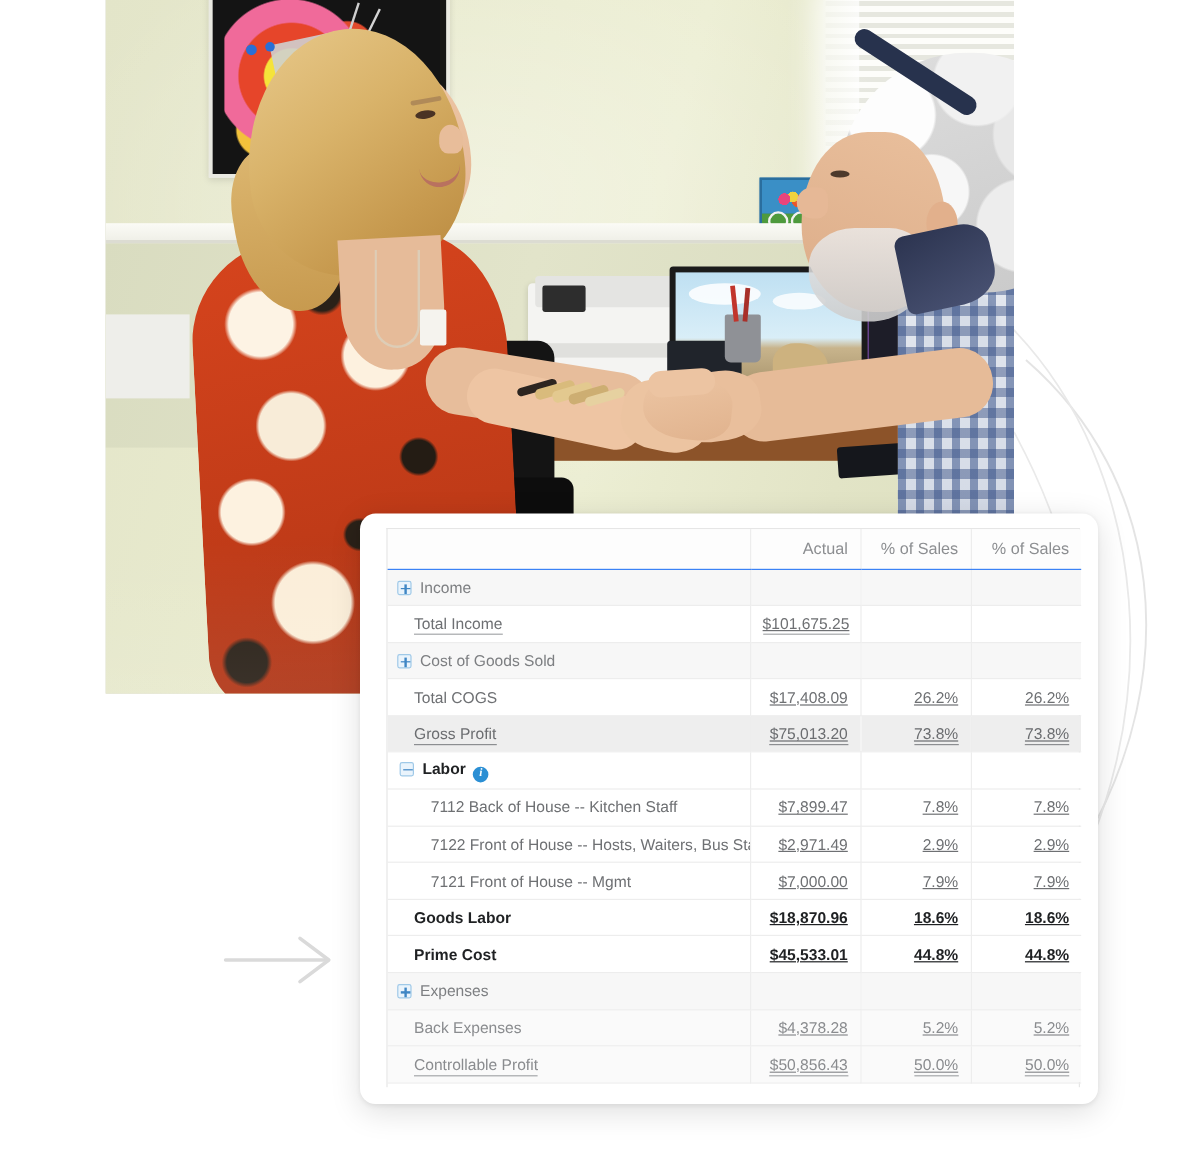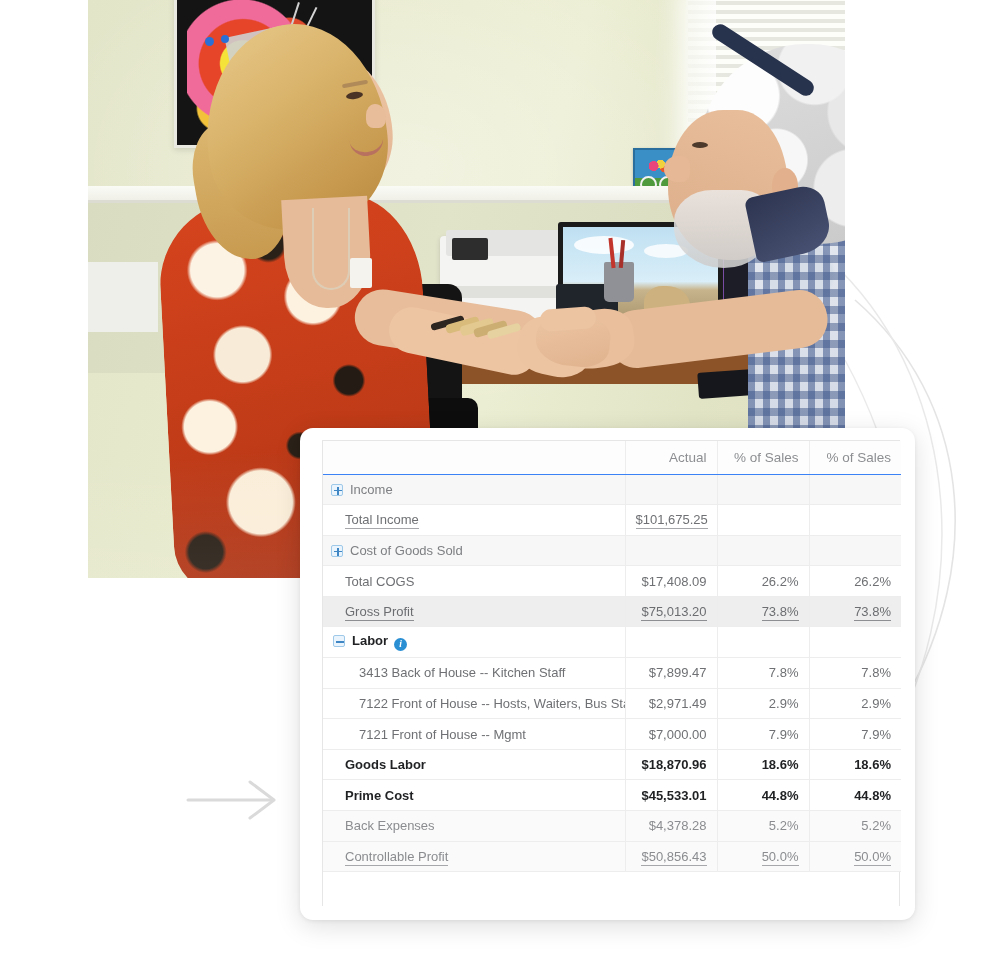--- a/index.html
+++ b/index.html
@@ -235,21 +235,21 @@
     border-bottom:1px solid #ededed;
     border-right:1px solid #ededed;
     vertical-align:middle;white-space:nowrap;overflow:hidden;
   }
   td:last-child,th:last-child{border-right:none;}
   thead th{
     font-weight:400;color:#8c8e91;font-size:13.5px;text-align:right;
     height:33px;background:#fdfdfd;border-bottom:1px solid #3b82f6;
   }
   thead th.h-blank{border-right:1px solid #ededed;}
-  td.num{text-align:right;}
+  td.num{text-align:right;text-decoration:underline;}
 
   tr.r-group td{background:#f7f7f7;color:#7d7f82;}
   tr.r-group td.lbl{padding-left:8px;}
   tr.r-plain td{background:#fff;}
   tr.r-shade td{background:#eeeeee;color:#6b6d70;}
   tr.r-bold td{background:#ffffff;color:#1f2123;font-weight:bold;}
   tr.r-light td{background:#fafafa;color:#8a8c8f;}
   tr.r-labor td{background:#ffffff;color:#1f2123;font-weight:bold;}
 
   .u{border-bottom:1px solid #a5a7aa;padding-bottom:1px;}
@@ -448,21 +448,21 @@
               <td class="num"><span class="u">73.8%</span></td>
               <td class="num"><span class="u">73.8%</span></td>
             </tr>
             <tr class="r-labor">
               <td class="lbl"><span class=""><span class="exp-box"></span><span>Labor</span><span class="info-ico">i</span></span></td>
               <td class="num"></td>
               <td class="num"></td>
               <td class="num"></td>
             </tr>
             <tr class="r-plain">
-              <td class="lbl"><span class="indent2"><span>3413 Back of House -- Kitchen Staff</span></span></td>
+              <td class="lbl"><span class="indent2"><span>7112 Back of House -- Kitchen Staff</span></span></td>
               <td class="num"><span>$7,899.47</span></td>
               <td class="num"><span>7.8%</span></td>
               <td class="num"><span>7.8%</span></td>
             </tr>
             <tr class="r-plain">
               <td class="lbl"><span class="indent2"><span>7122 Front of House -- Hosts, Waiters, Bus Staff</span></span></td>
               <td class="num"><span>$2,971.49</span></td>
               <td class="num"><span>2.9%</span></td>
               <td class="num"><span>2.9%</span></td>
             </tr>
@@ -477,20 +477,26 @@
               <td class="num"><span>$18,870.96</span></td>
               <td class="num"><span>18.6%</span></td>
               <td class="num"><span>18.6%</span></td>
             </tr>
             <tr class="r-bold">
               <td class="lbl"><span class="indent1"><span>Prime Cost</span></span></td>
               <td class="num"><span>$45,533.01</span></td>
               <td class="num"><span>44.8%</span></td>
               <td class="num"><span>44.8%</span></td>
             </tr>
+            <tr class="r-group">
+              <td class="lbl"><span class=""><span class="exp-box plus"></span><span>Expenses</span></span></td>
+              <td class="num"></td>
+              <td class="num"></td>
+              <td class="num"></td>
+            </tr>
             <tr class="r-light">
               <td class="lbl"><span class="indent1"><span>Back Expenses</span></span></td>
               <td class="num"><span>$4,378.28</span></td>
               <td class="num"><span>5.2%</span></td>
               <td class="num"><span>5.2%</span></td>
             </tr>
             <tr class="r-light">
               <td class="lbl"><span class="indent1"><span class="u">Controllable Profit</span></span></td>
               <td class="num"><span class="u">$50,856.43</span></td>
               <td class="num"><span class="u">50.0%</span></td>

